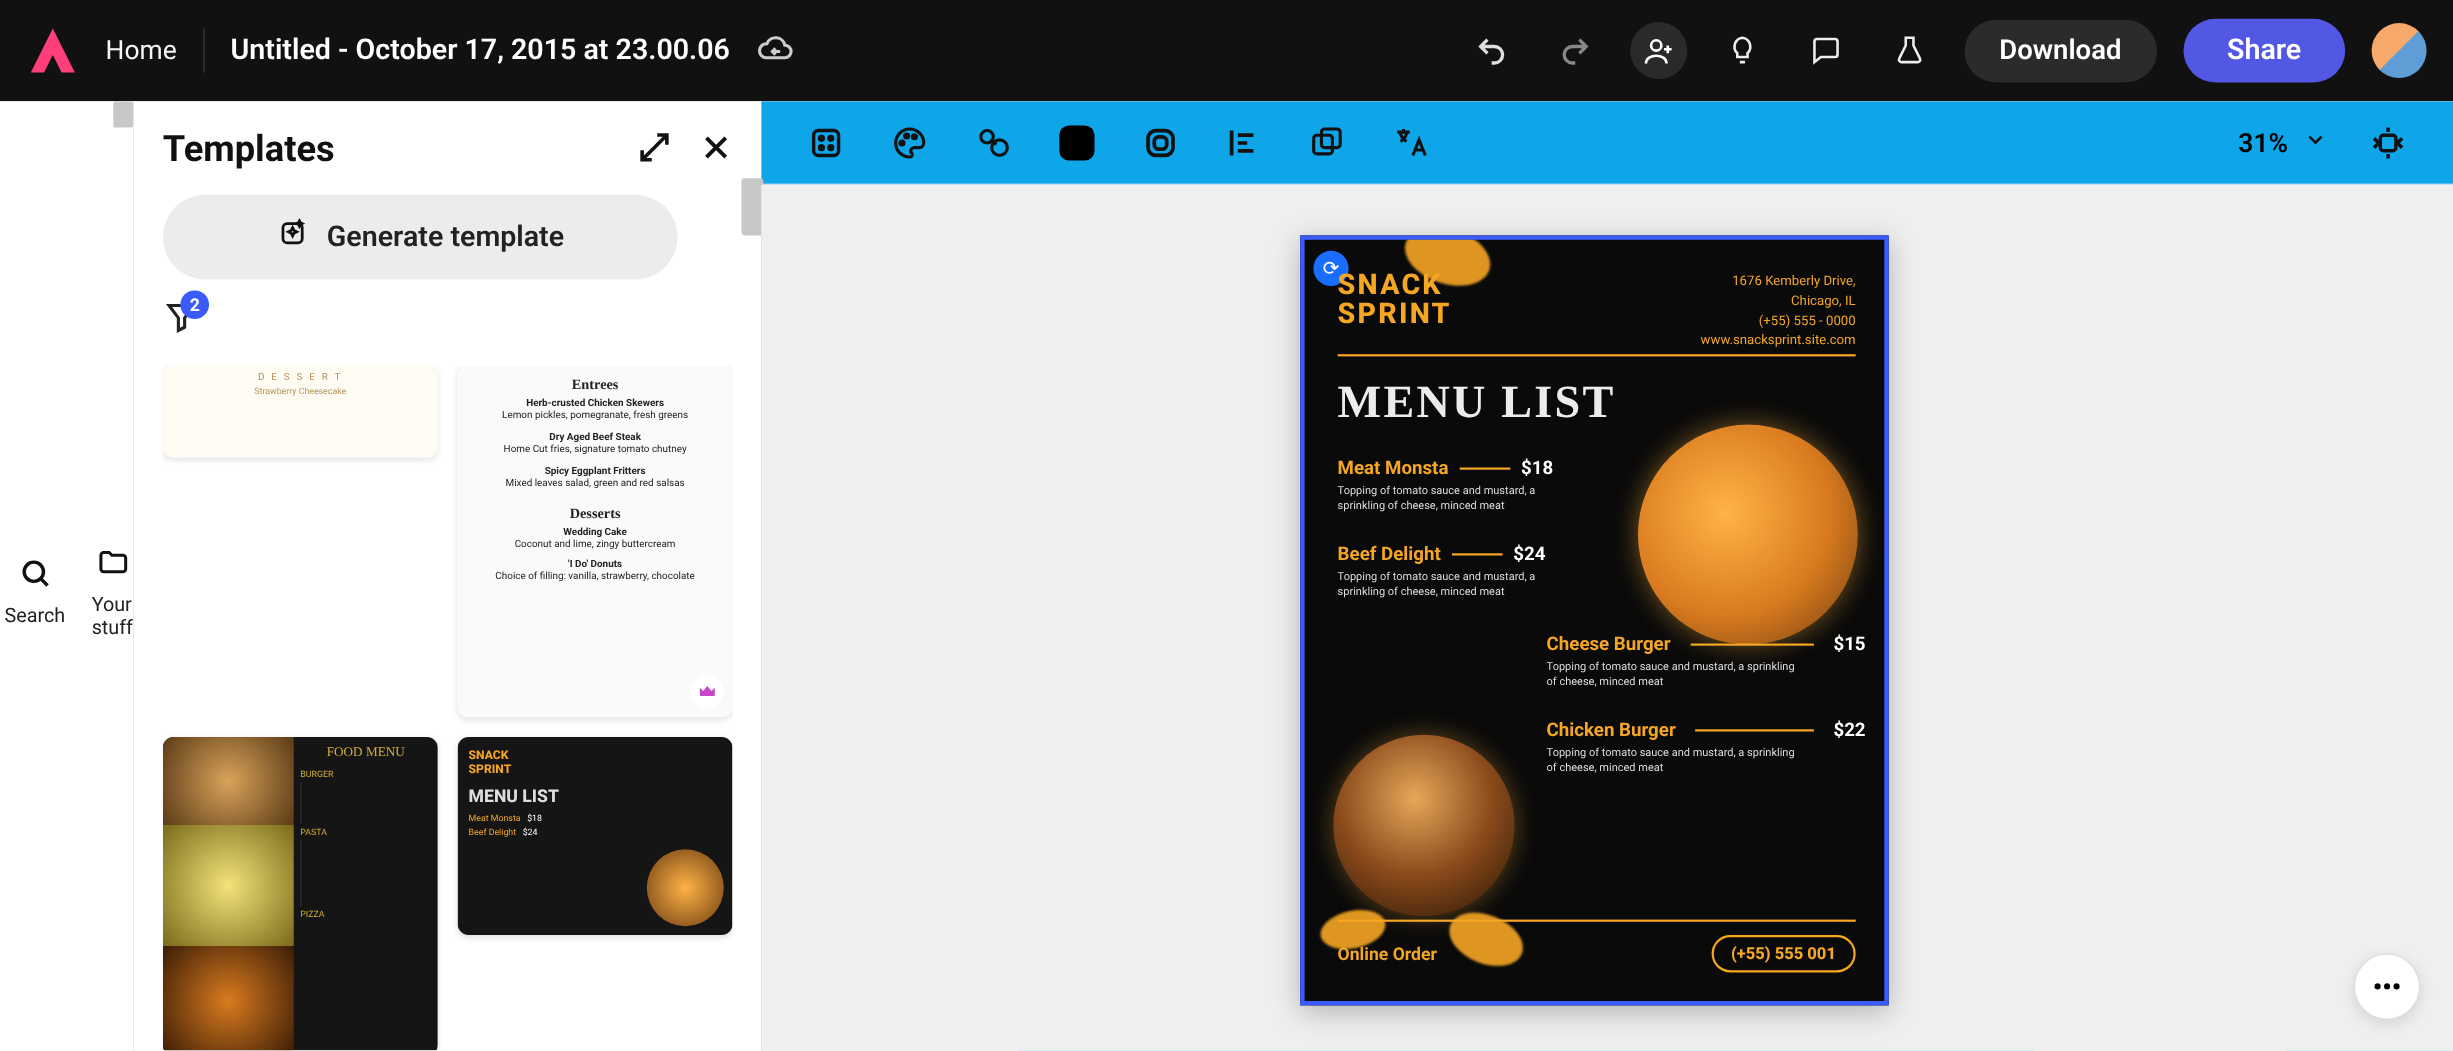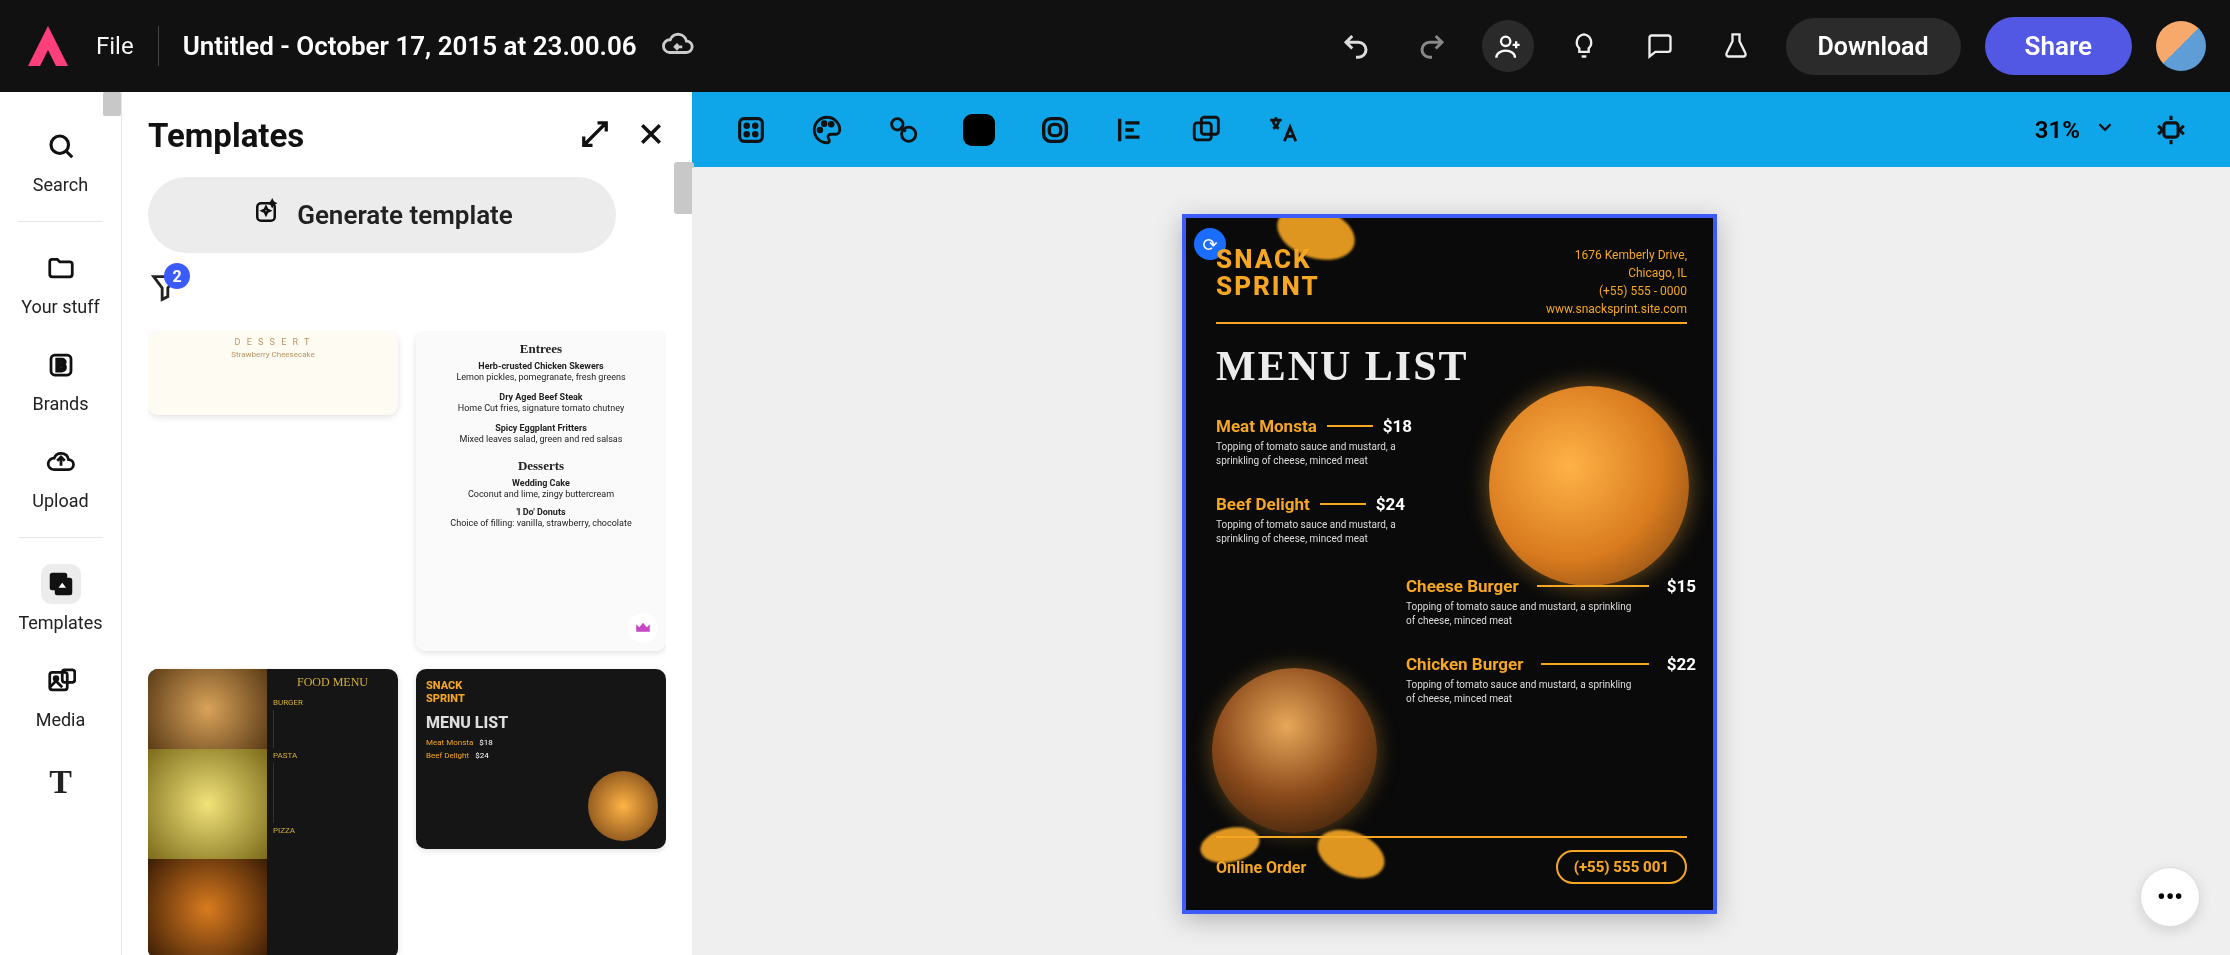--- a/index.html
+++ b/index.html
@@ -18,21 +18,21 @@
 .icon-btn { width:52px; height:52px; display:flex; align-items:center; justify-content:center; border-radius:50%; cursor:pointer; color:#eee; }
 .icon-btn.dark { background:#2a2a2a; }
 .download-btn { background:#2b2b2b; border:none; color:#fff; font-size:25px; font-weight:600; padding:14px 32px; border-radius:999px; cursor:pointer; }
 .share-btn { background:#5258e4; border:none; color:#fff; font-size:26px; font-weight:600; padding:14px 40px; border-radius:999px; cursor:pointer; }
 .avatar { width:50px; height:50px; border-radius:50%; background:linear-gradient(135deg,#f6a96b 0%,#f6a96b 50%,#5e9dd6 50%,#5e9dd6 100%); }
 
 
 .main { flex:1; display:flex; overflow:hidden; }
 
 
-.rail { width:122px; border-right:1px solid #e6e6e6; display:flex; flex-direction:column; align-items:center; padding-top:24px; gap:8px; background:#fff; position:relative; }
+.rail { width:122px; border-right:1px solid #e6e6e6; display:flex; align-items:center; padding-top:24px; gap:8px; background:#fff; position:relative; }
 .rail-item { display:flex; flex-direction:column; align-items:center; gap:8px; padding:10px 4px; width:100%; cursor:pointer; font-size:18px; color:#222; }
 .rail-item .ri { width:40px; height:40px; display:flex; align-items:center; justify-content:center; border-radius:10px; }
 .rail-item.active .ri { background:#ececec; }
 .rail-sep { width:70%; height:1px; background:#e6e6e6; margin:8px 0; }
 .rail-scroll-ind { position:absolute; right:0; top:0; width:18px; height:24px; background:#c8c8c8; border-radius:2px; }
 
 
 .panel { width:570px; background:#fff; position:relative; display:flex; flex-direction:column; padding:24px 26px 0 26px; }
 .panel-scroll-ind { position:absolute; right:-2px; top:70px; width:20px; height:52px; background:#c8c8c8; border-radius:3px; }
 .panel-head { display:flex; align-items:center; justify-content:space-between; }
@@ -104,21 +104,21 @@
         <path d="M24 4 L44 44 L32 44 L24 28 L16 44 L4 44 Z" fill="url(#g)"></path>
         <defs>
           <linearGradient id="g" x1="0" y1="0" x2="48" y2="48">
             <stop offset="0" stop-color="#ff3d7f"></stop>
             <stop offset="0.5" stop-color="#ff8a00"></stop>
             <stop offset="1" stop-color="#5b6cff"></stop>
           </linearGradient>
         </defs>
       </svg>
   </div>
-  <div class="file-menu">File</div>
+  <div class="file-menu">Home</div>
   <div class="divider-v"></div>
   <div class="doc-title">Untitled - October 17, 2015 at 23.00.06</div>
   <div class="cloud-icon">
     <svg width="34" height="34" viewBox="0 0 24 24" fill="none" stroke="#ccc" stroke-width="2">
         <path d="M18 10a6 6 0 0 0-11.5-1A4.5 4.5 0 0 0 6 18h12a4 4 0 0 0 0-8z"></path>
         <path d="M12 12l-2 2 2 2M10 14h5"></path>
       </svg>
   </div>
   <div class="spacer"></div>
   <div class="icon-btn">

